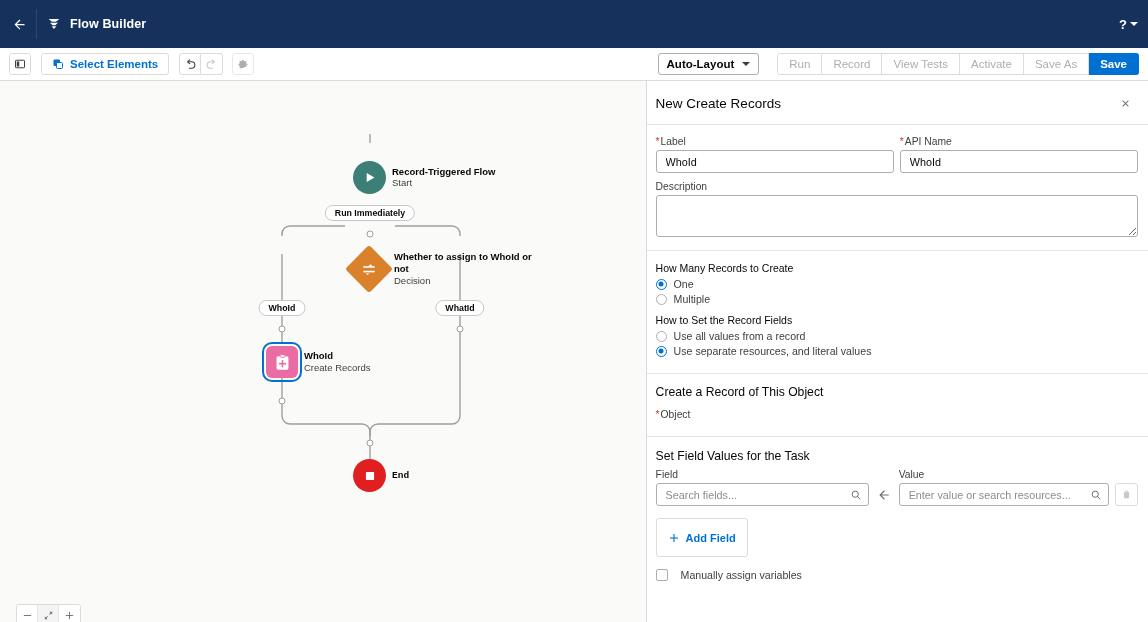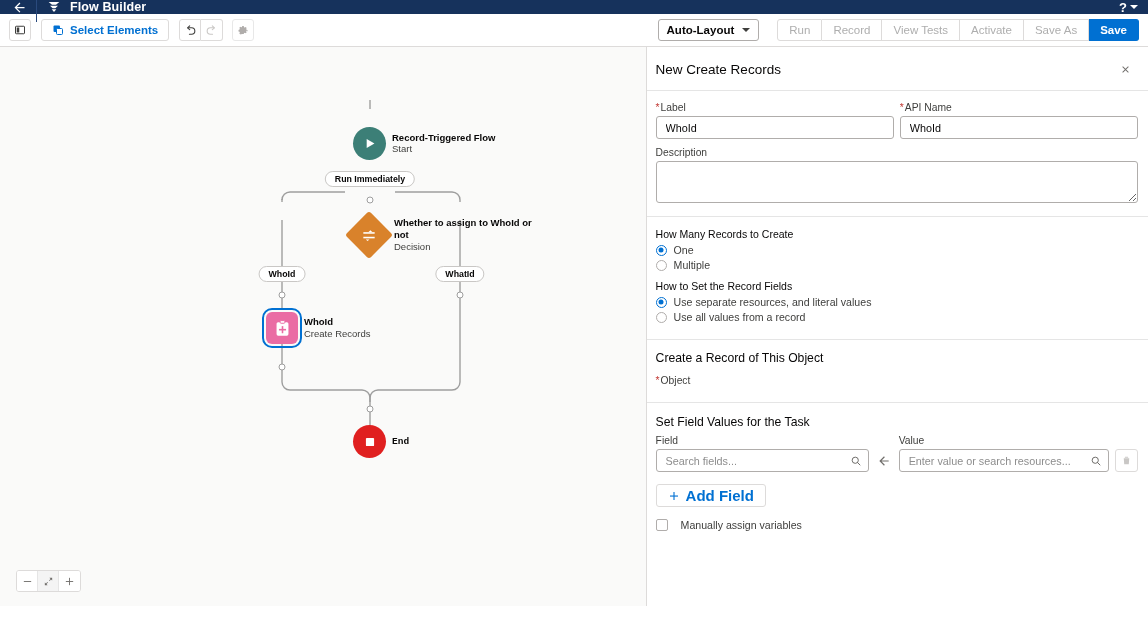--- a/index.html
+++ b/index.html
@@ -5,21 +5,21 @@
   * { box-sizing: border-box; margin: 0; padding: 0; }
   html, body {
     width: 1148px; height: 622px;
     font-family: "Liberation Sans", sans-serif;
     background: #ffffff;
     overflow: hidden;
   }
 
   
   .app-header {
-    height: 14px; background: #16325c;
+    height: 48px; background: #16325c;
     display: flex; align-items: center;
     padding: 0 10px 0 6px; color: #fff;
     position: relative;
   }
   .back-arrow {
     width: 26px; height: 26px; display: flex;
     align-items: center; justify-content: center;
     cursor: pointer; color: #fff;
   }
   .header-divider {
@@ -222,24 +222,24 @@
   .arrow-sep {
     width: 18px; height: 23px; display:flex; align-items:center; justify-content:center;
     flex: none; padding-bottom: 0;
   }
   .trash-btn {
     width: 23px; height: 23px; border: 1px solid #dddbda; border-radius: 3px;
     background: #fff; display:flex; align-items:center; justify-content:center;
     cursor: pointer; flex: none;
   }
   .add-field {
-    margin: 12px 0 0 9px; height: 23px; padding: 0 11px;
+    margin: 12px 0 0 9px; height: 39px; padding: 0 11px;
     border: 1px solid #dddbda; border-radius: 3px; background: #fff;
     display: inline-flex; align-items: center; gap: 6px; cursor: pointer;
-    font-size: 15px; color: #0070d2; font-weight: 600;
+    font-size: 11px; color: #0070d2; font-weight: 600;
   }
   .checkbox-row {
     display: flex; align-items: center; gap: 13px; margin: 12px 0 0 9px; cursor: pointer;
   }
   .cbox {
     width: 12px; height: 12px; border: 1px solid #b0adab; border-radius: 2px;
     background: #fff; flex: none;
   }
   .cbox-lbl { font-size: 10.6px; color: #3e3e3c; }
 </style>
@@ -469,26 +469,26 @@
         <span class="radio on"></span>
         <span class="radio-lbl">One</span>
       </div>
       <div class="radio-row">
         <span class="radio"></span>
         <span class="radio-lbl">Multiple</span>
       </div>
 
       <div class="group-title" style="margin-top:9px;">How to Set the Record Fields</div>
       <div class="radio-row">
+        <span class="radio"></span>
+        <span class="radio-lbl">Use all values from a record</span>
+      </div>
+      <div class="radio-row">
         <span class="radio on"></span>
         <span class="radio-lbl">Use separate resources, and literal values</span>
-      </div>
-      <div class="radio-row">
-        <span class="radio"></span>
-        <span class="radio-lbl">Use all values from a record</span>
       </div>
     </div>
 
     <div style="border-bottom:1px solid #e5e5e5; padding-bottom:13px;">
       <div class="section-head">Create a Record of This Object</div>
       <div style="padding:8px 10px 0 9px; width:262px;">
         <label class="fl"><span class="req">*</span><span>Object</span></label>
       </div>
     </div>
 

